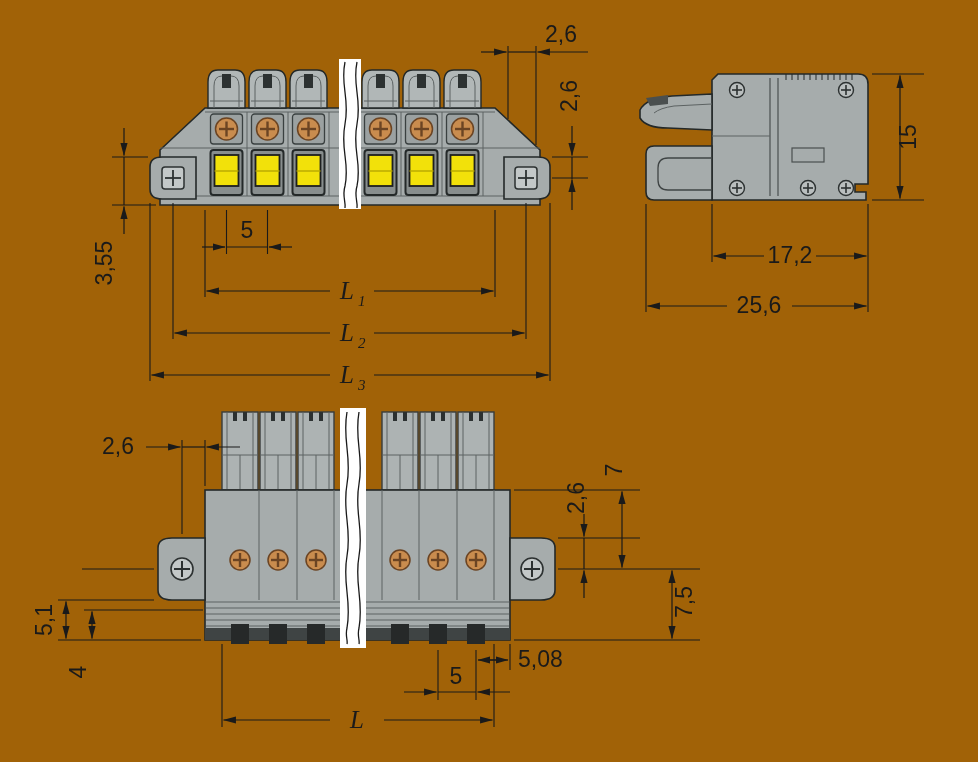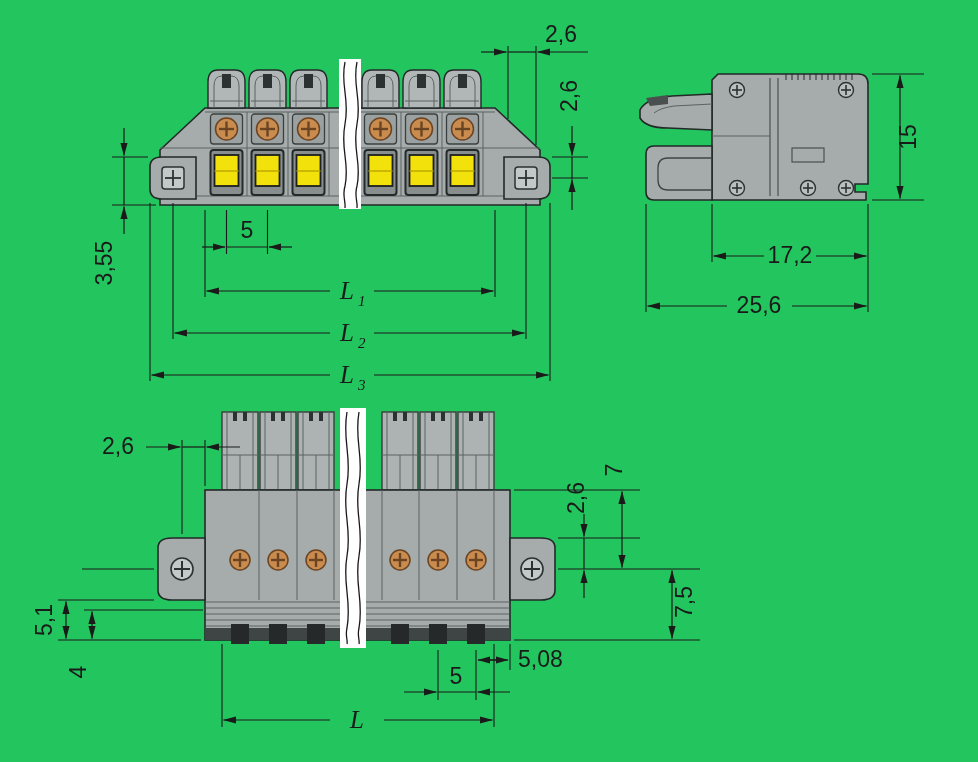--- a/index.html
+++ b/index.html
@@ -1,16 +1,16 @@
 <!DOCTYPE html>
 <html><head>
 <meta charset="utf-8">
 <style>
   html,body{margin:0;padding:0;background:#ffffff;}
-  .stage{position:relative;width:978px;height:762px;background:#22c55e;overflow:hidden;
+  .stage{position:relative;width:978px;height:762px;background:#a16207;overflow:hidden;
          font-family:"Liberation Sans", sans-serif;}
   svg{position:absolute;left:0;top:0;}
   text{fill:#1a1a1a;font-family:"Liberation Sans", sans-serif;}
   .dim{font-size:23px;}
   .dimL{font-size:25px;font-style:italic;font-family:"Liberation Serif", serif;}
   .sub{font-size:15px;font-style:italic;font-family:"Liberation Serif", serif;}
   .ext{stroke:#1a1a1a;stroke-width:1.1;}
   .dln{stroke:#1a1a1a;stroke-width:1.2;}
   .out{stroke:#232828;stroke-width:1.6;fill:#a6acac;}
   .thin{stroke:#5c6262;stroke-width:1;fill:none;}

